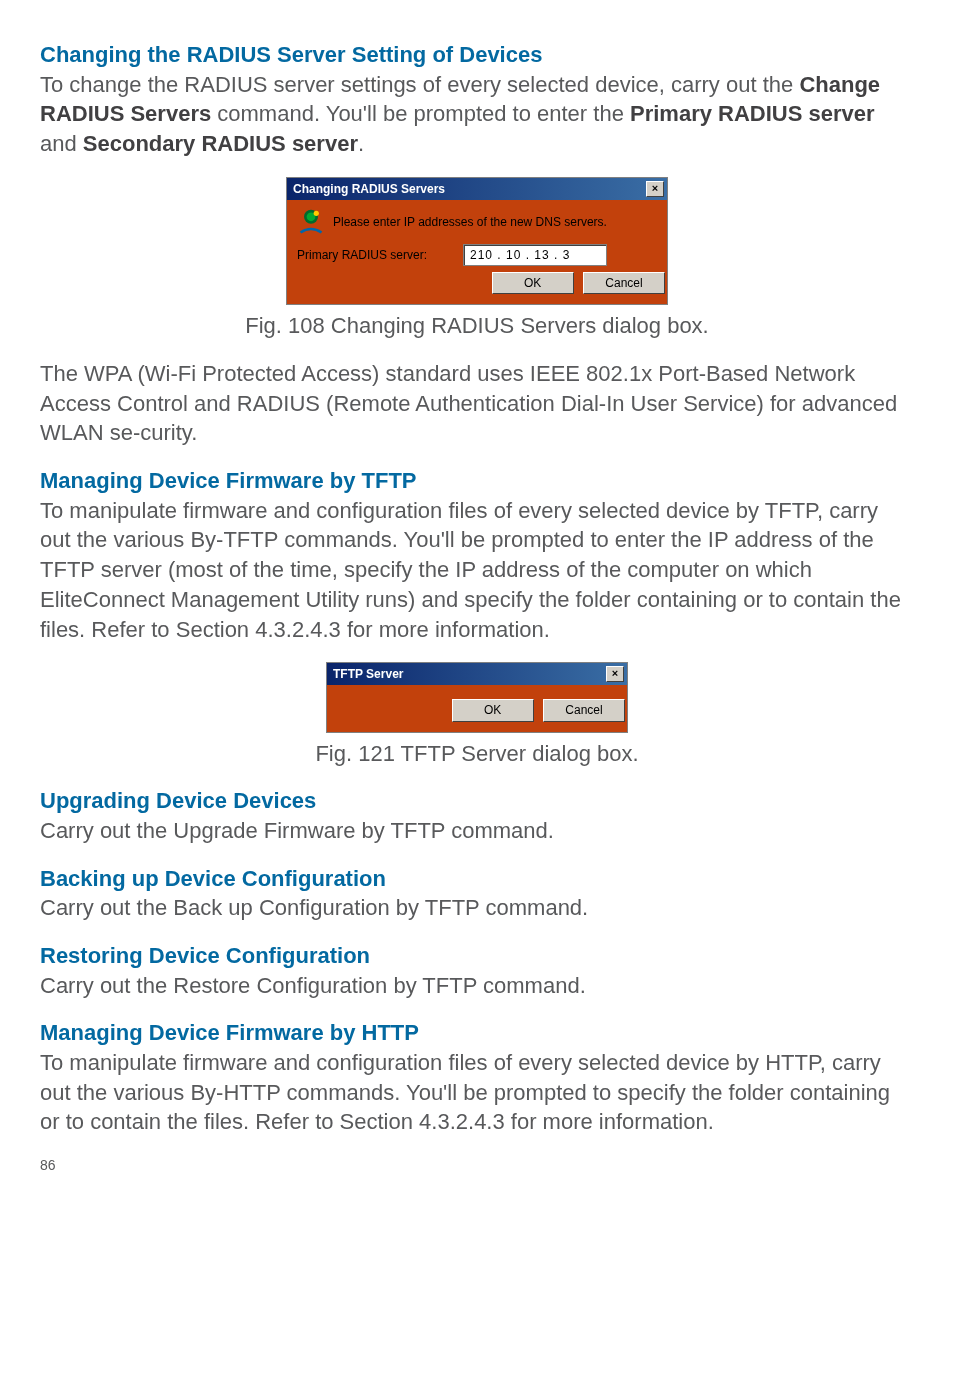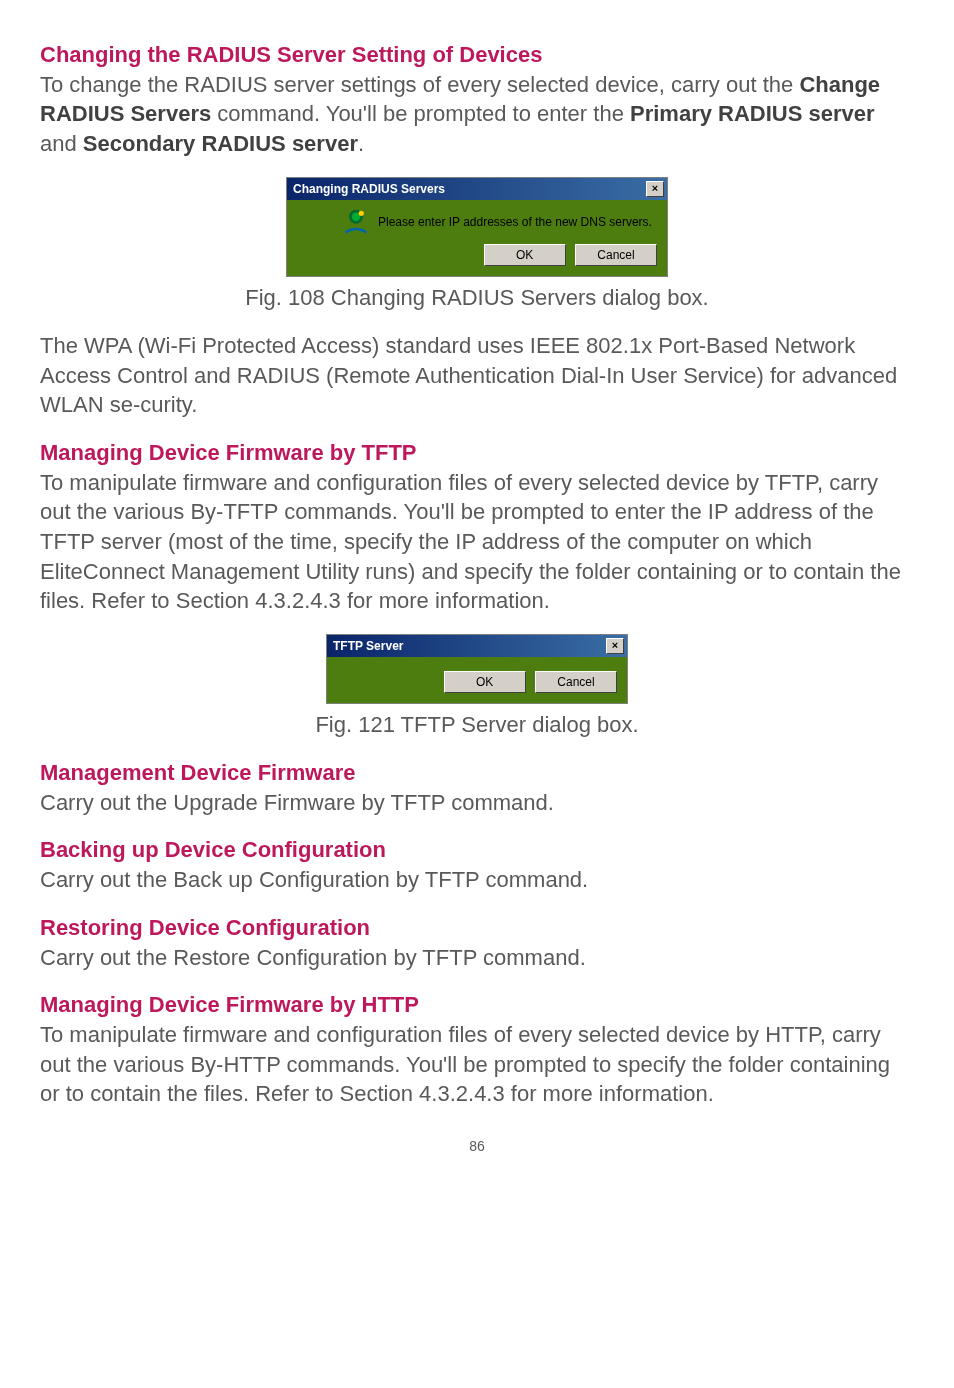--- a/index.html
+++ b/index.html
@@ -9,39 +9,38 @@
     padding: 40px 40px 20px 40px;
     width: 954px;
     box-sizing: border-box;
     line-height: 1.35;
     font-size: 22px;
   }
   h3 {
     font-size: 22px;
     font-weight: bold;
     margin: 0;
-    color: #be185d;
+    color: #0369a1;
   }
   b { color: #414042; }
   p {
     margin: 0 0 18px 0;
   }
   .figcap {
     text-align: center;
     margin: 6px 0 18px 0;
   }
   .page-num {
-    text-align: center;
     font-size: 14px;
-    margin-top: 28px;
+    margin-top: 19px;
   }
   
   .dialog {
     border: 1px solid #808080;
-    background: #4d7c0f;
+    background: #c2410c;
     margin: 0 auto;
     font-family: Tahoma, sans-serif;
     font-size: 12px;
     color: #000;
   }
   .titlebar {
     background: linear-gradient(to right, #0a246a, #3a6ea5);
     color: #fff;
     font-weight: bold;
     padding: 3px 3px 3px 6px;
@@ -55,21 +54,21 @@
     border-right-color: #404040;
     border-bottom-color: #404040;
     width: 16px; height: 14px;
     text-align: center;
     line-height: 12px;
     font-weight: bold;
     color: #000;
     font-family: Arial, sans-serif;
     font-size: 11px;
   }
-  .dlg-body { padding: 8px 10px 10px 10px; margin-left: 45px; }
+  .dlg-body { padding: 8px 2px 10px 10px; }
   .dlg-row { display: flex; align-items: center; margin: 6px 0; }
   .dlg-label { flex: 0 0 auto; padding-right: 6px; }
   .ipbox {
     border: 1px solid #808080;
     background: #fff;
     padding: 2px 6px;
     font-family: Tahoma, sans-serif;
     font-size: 12px;
     letter-spacing: 1px;
     min-width: 130px;
@@ -121,20 +120,24 @@
       <span class="icon">
         <svg viewBox="0 0 32 32">
             <circle cx="16" cy="10" r="8" fill="#006a2e"></circle>
             <circle cx="16" cy="10" r="5" fill="#0a3"></circle>
             <path d="M4 28 Q16 20 28 28" stroke="#06a" stroke-width="3" fill="none"></path>
             <circle cx="22" cy="6" r="3" fill="#ffcc00"></circle>
           </svg>
       </span>
       <span>Please enter IP addresses of the new DNS servers.</span>
     </div>
+    <div class="dlg-row">
+      <span class="dlg-label" style="width:160px">Primary RADIUS server:</span>
+      <span class="ipbox">210 .  10  .  13  .   3</span>
+    </div>
     <div class="btnrow">
       <span class="btn">OK</span>
       <span class="btn">Cancel</span>
     </div>
   </div>
 </div>
 <p class="figcap">Fig. 108 Changing RADIUS Servers dialog box.</p>
 
 <p>The WPA (Wi-Fi Protected Access) standard uses IEEE 802.1x Port-Based Network Access Control and RADIUS (Remote Authentication Dial-In User Service) for advanced WLAN se-curity.</p>
 
@@ -148,21 +151,21 @@
   </div>
   <div class="dlg-body">
     <div class="btnrow">
       <span class="btn">OK</span>
       <span class="btn">Cancel</span>
     </div>
   </div>
 </div>
 <p class="figcap">Fig. 121 TFTP Server dialog box.</p>
 
-<h3>Management Device Firmware</h3>
+<h3>Upgrading Device Devices</h3>
 <p>Carry out the Upgrade Firmware by TFTP command.</p>
 
 <h3>Backing up Device Configuration</h3>
 <p>Carry out the Back up Configuration by TFTP command.</p>
 
 <h3>Restoring Device Configuration</h3>
 <p>Carry out the Restore Configuration by TFTP command.</p>
 
 <h3>Managing Device Firmware by HTTP</h3>
 <p>To manipulate firmware and configuration files of every selected device by HTTP, carry out the various By-HTTP commands. You'll be prompted to specify the folder containing or to contain the files. Refer to Section 4.3.2.4.3 for more information.</p>

